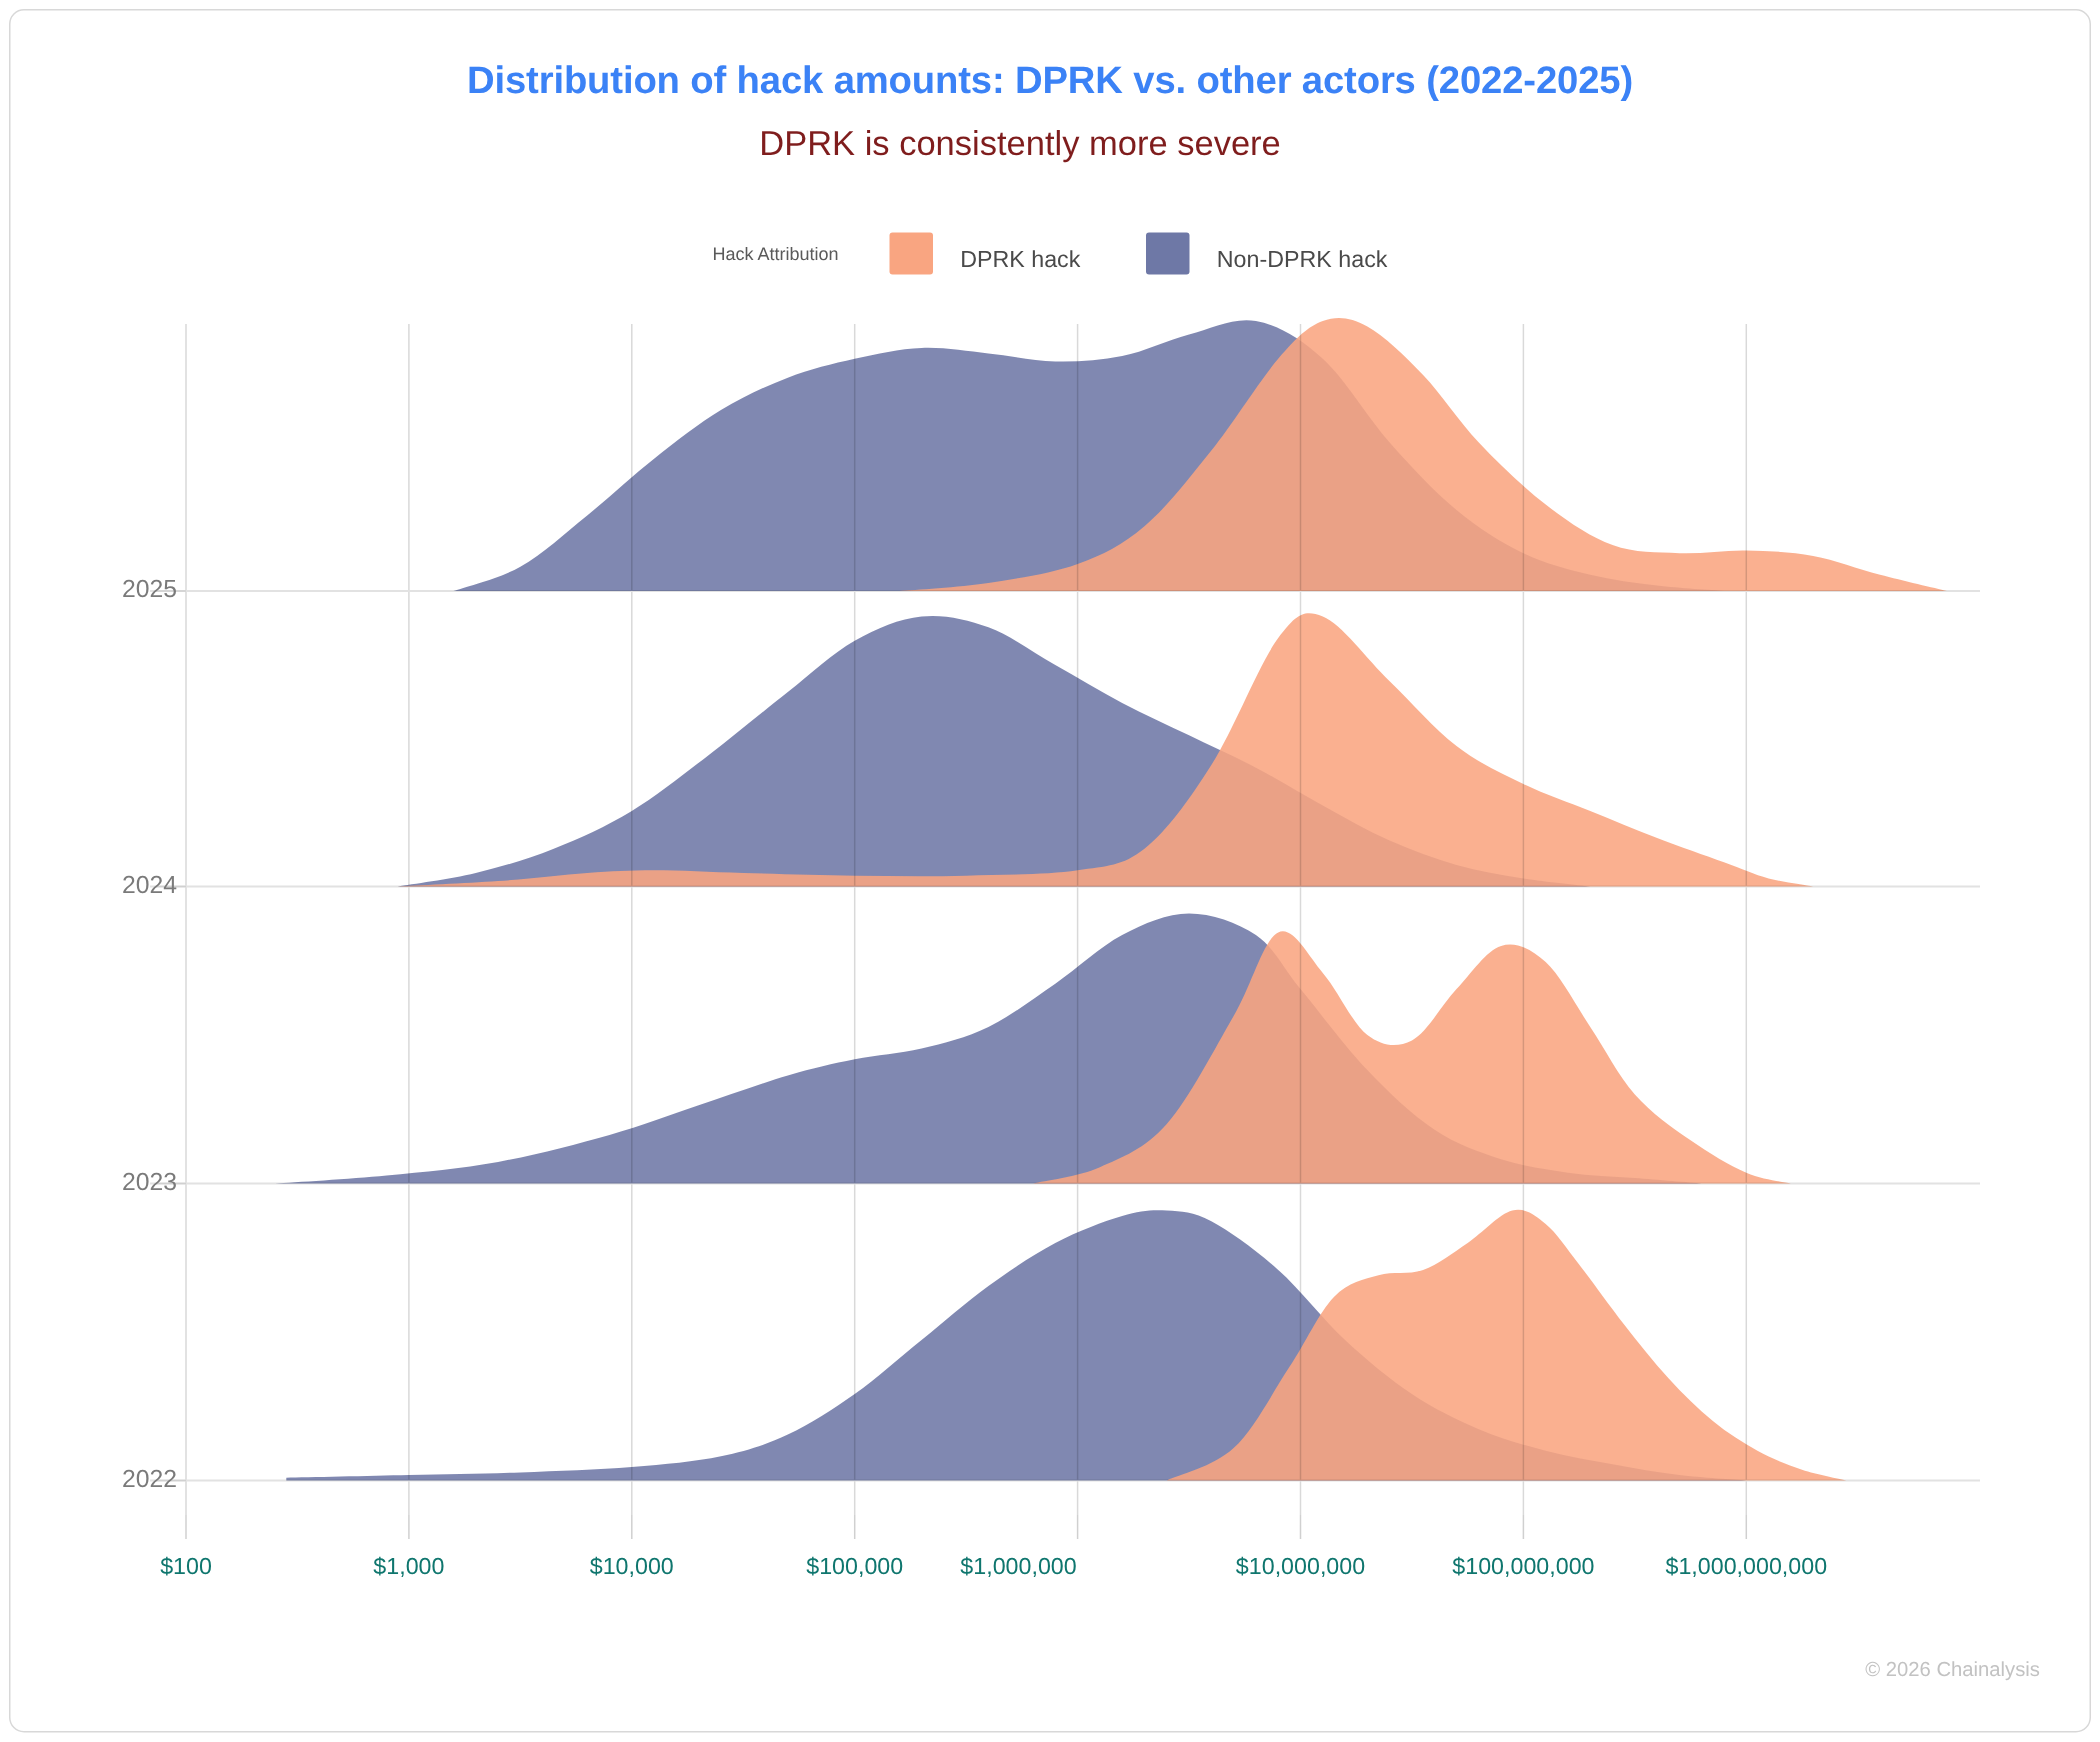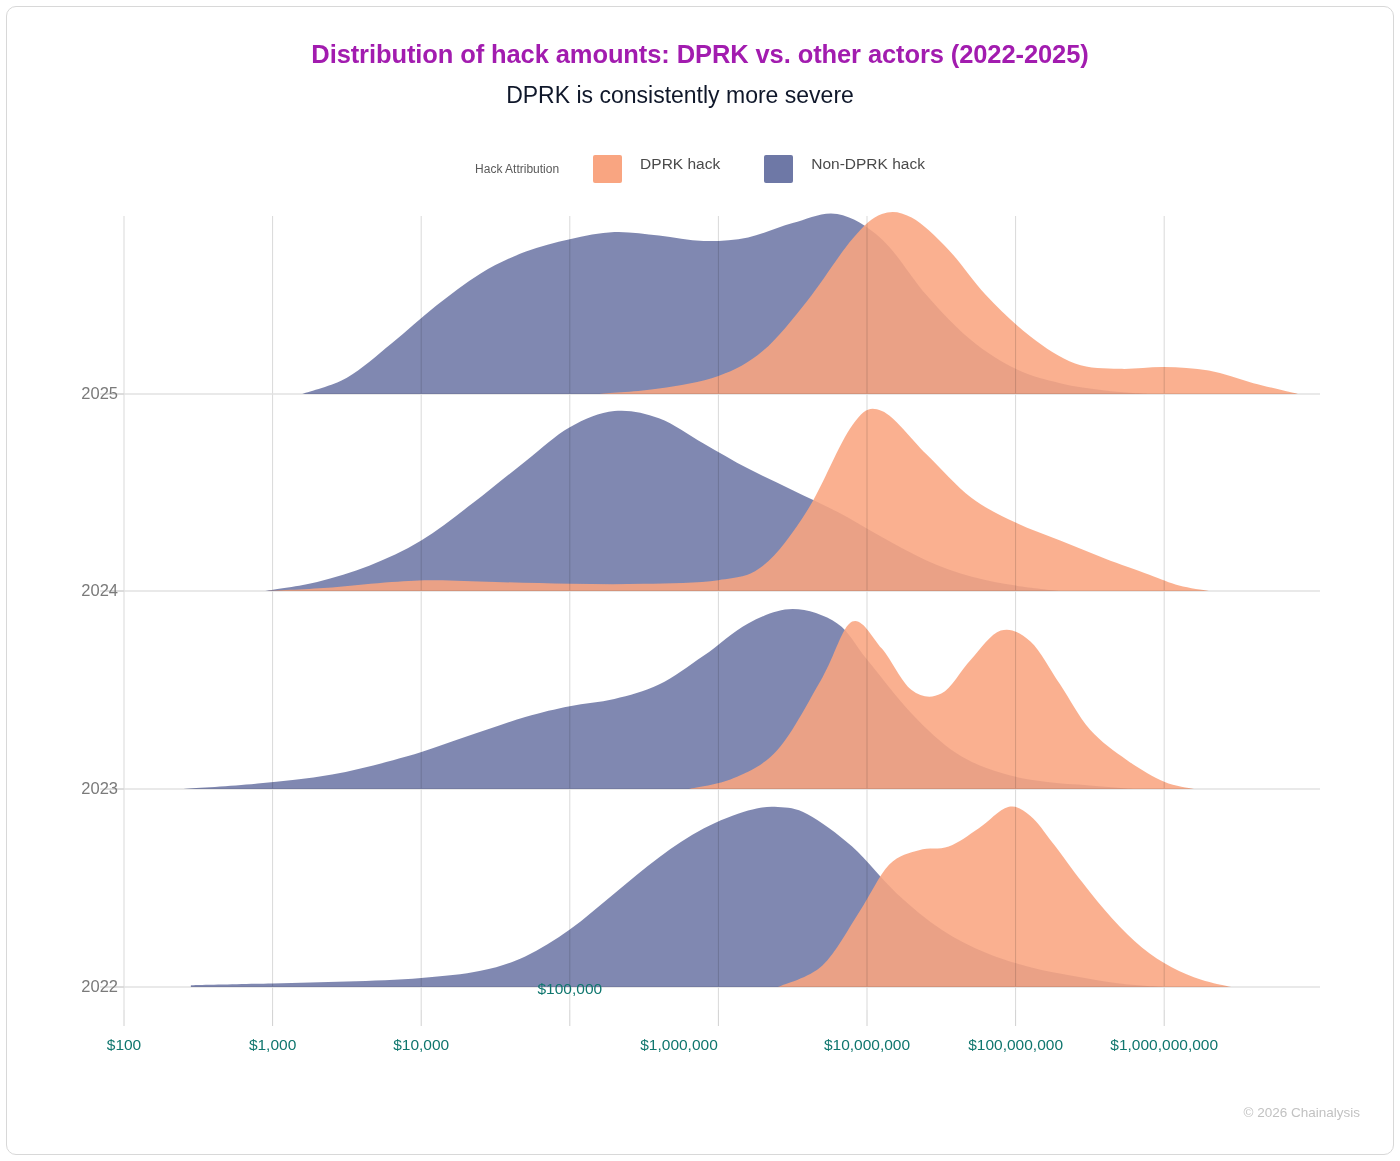--- a/index.html
+++ b/index.html
@@ -28,51 +28,51 @@
     pointer-events: none;
   }
   .chart-title {
     position: absolute;
     left: 0;
     top: 40px;
     width: 1400px;
     text-align: center;
     font-size: 25.5px;
     font-weight: bold;
-    color: #a21caf;
+    color: #3b82f6;
     letter-spacing: -0.1px;
   }
   .chart-subtitle {
     position: absolute;
     left: 0;
     top: 82px;
     width: 1360px;
     text-align: center;
     font-size: 23px;
     font-weight: normal;
-    color: #0f172a;
+    color: #7f1d1d;
   }
   .legend {
     position: absolute;
     left: 0;
     top: 155px;
     width: 1400px;
     display: flex;
     justify-content: center;
     align-items: center;
     gap: 0px;
   }
   .legend-title {
     font-size: 12px;
     color: #5a5a5a;
     margin-right: 34px;
   }
   .legend-item {
     display: flex;
-    align-items: flex-start;
+    align-items: flex-end;
     margin-right: 44px;
   }
   .legend-item:last-child { margin-right: 0; }
   .legend-swatch {
     width: 29px;
     height: 28px;
     border-radius: 2px;
     margin-right: 18px;
     display: inline-block;
   }
@@ -191,21 +191,21 @@
     <div id="y-labels">
         <div class="y-tick-label" style="left: 48px; top: 384px;">2025</div>
         <div class="y-tick-label" style="left: 48px; top: 581px;">2024</div>
         <div class="y-tick-label" style="left: 48px; top: 779px;">2023</div>
         <div class="y-tick-label" style="left: 48px; top: 977px;">2022</div>
       </div>
     <div id="x-labels">
         <div class="x-tick-label" style="left: 124px; top: 1036px;">$100</div>
         <div class="x-tick-label" style="left: 272.6px; top: 1036px;">$1,000</div>
         <div class="x-tick-label" style="left: 421.2px; top: 1036px;">$10,000</div>
-        <div class="x-tick-label" style="left: 569.8px; top: 980px;">$100,000</div>
+        <div class="x-tick-label" style="left: 569.8px; top: 1036px;">$100,000</div>
         <div class="x-tick-label" style="left: 679px; top: 1036px;">$1,000,000</div>
         <div class="x-tick-label" style="left: 867px; top: 1036px;">$10,000,000</div>
         <div class="x-tick-label" style="left: 1015.6px; top: 1036px;">$100,000,000</div>
         <div class="x-tick-label" style="left: 1164.2px; top: 1036px;">$1,000,000,000</div>
       </div>
   </div>
 
   <div class="footer-credit">© 2026 Chainalysis</div>
 
 </div>

